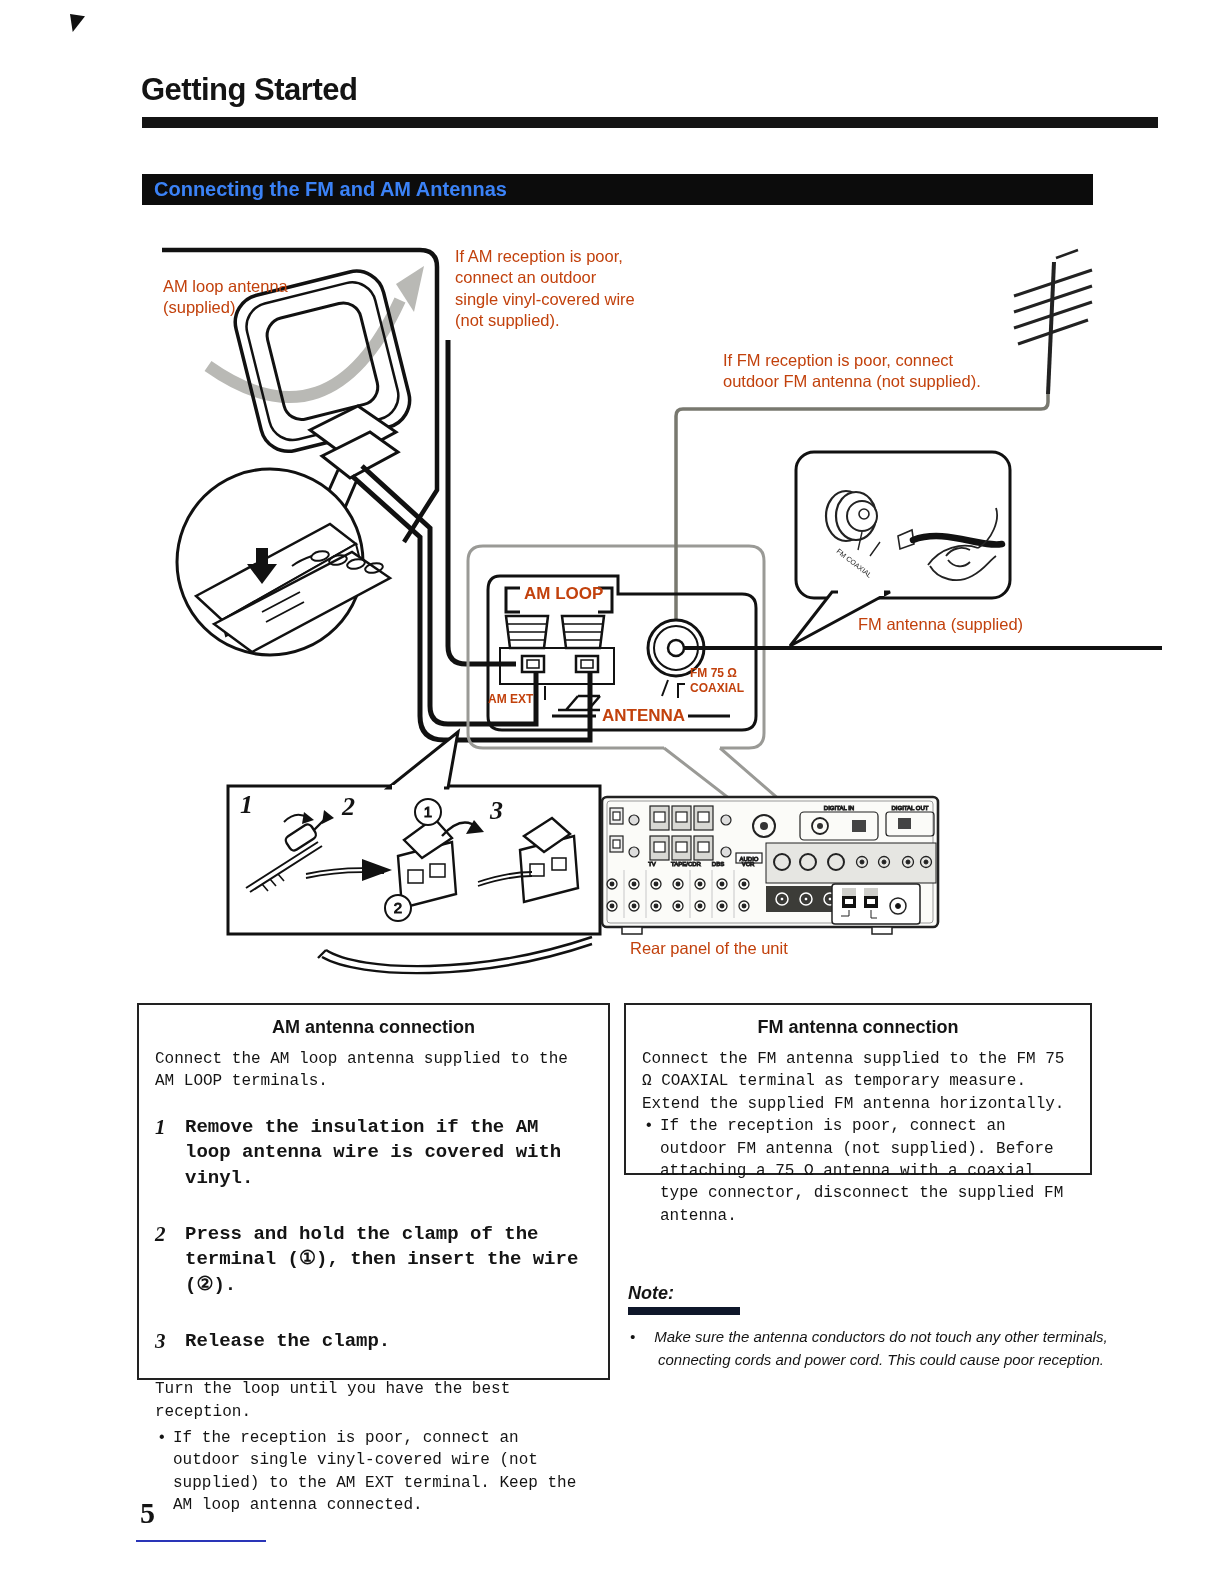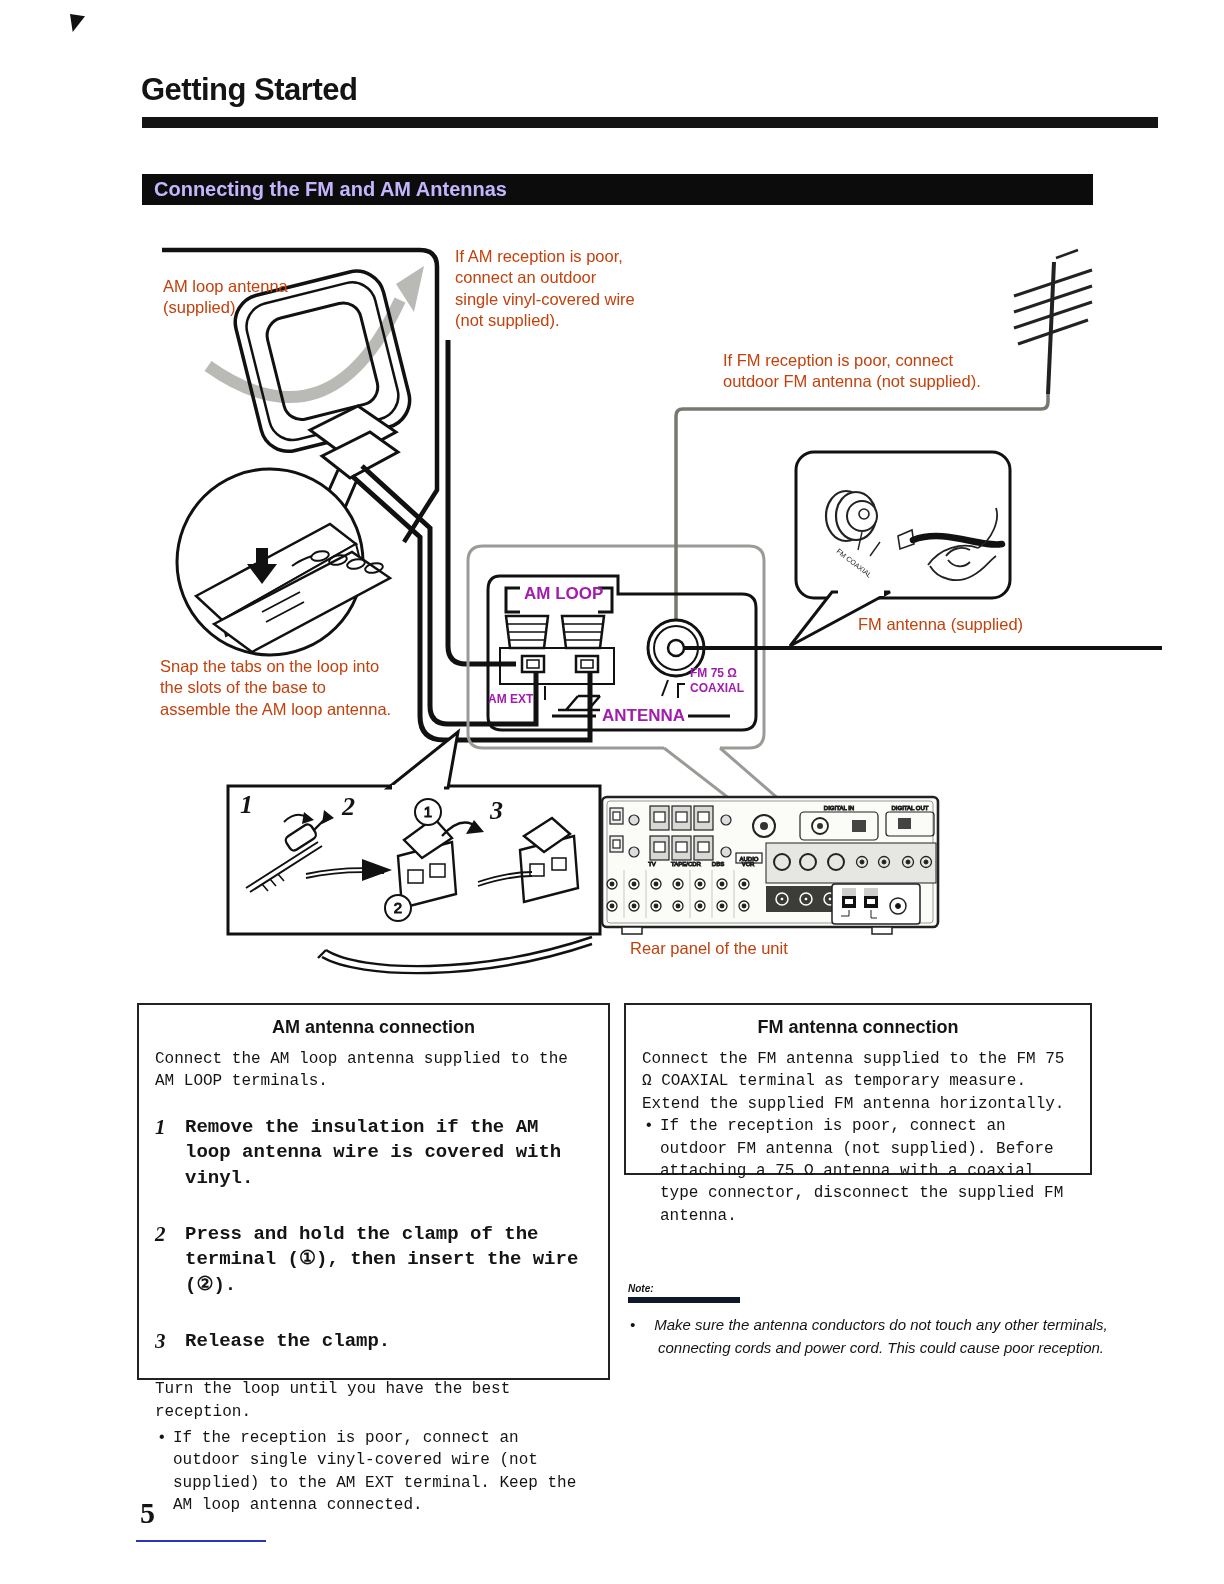--- a/index.html
+++ b/index.html
@@ -3,36 +3,36 @@
 <meta charset="utf-8">
 <style>
   html,body{margin:0;padding:0;background:#e8e8e8;}
   .page{position:relative;width:1224px;height:1584px;background:#ffffff;overflow:hidden;
         font-family:"Liberation Sans",sans-serif;color:#141414;padding-left:16px;}
   .abs{position:absolute;}
   .corner-mark{left:70px;top:14px;width:15px;height:18px;background:#111;
                clip-path:polygon(0 0,100% 12%,18% 100%);}
   .page-title{left:141px;top:72px;font-size:31px;font-weight:bold;letter-spacing:-.5px;}
   .title-rule{left:142px;top:117px;width:1016px;height:11px;background:#141414;}
-  .banner{left:142px;top:174px;width:951px;height:31px;background:#0c0c0c;color:#c4b5fd;
+  .banner{left:142px;top:174px;width:951px;height:31px;background:#0c0c0c;color:#3b82f6;
           font-size:20px;font-weight:bold;line-height:31px;padding-left:12px;box-sizing:border-box;}
   .dlabel{font-size:16.5px;line-height:1.3;white-space:pre-line;color:#c2410c;}
-  .blabel{font-weight:bold;white-space:pre-line;color:#a21caf;}
+  .blabel{font-weight:bold;white-space:pre-line;color:#c2410c;}
   .stepnum{font-family:"Liberation Serif",serif;font-style:italic;font-weight:bold;font-size:26px;}
   .txtbox{border:2px solid #222;box-sizing:border-box;padding:12px 16px;background:#fff;}
   .boxtitle{font-size:18px;font-weight:bold;margin-bottom:10px;text-align:center;}
   .serif{font-family:Liberation Mono, monospace;font-size:16px;line-height:1.4;}
   .stepline{display:flex;gap:12px;margin-top:22px;}
   .stepline .n{font-family:"Liberation Serif",serif;font-style:italic;font-weight:bold;
                font-size:21px;flex:0 0 18px;}
   .stepline .t{font-family:Liberation Mono, monospace;font-weight:bold;
                font-size:19px;line-height:1.35;}
   .bullet{position:relative;padding-left:18px;}
   .bullet::before{content:"•";position:absolute;left:2px;top:0;}
-  .note-label{font-size:10px;font-weight:bold;font-style:italic;border-bottom:6px solid #0f172a;
+  .note-label{font-size:18px;font-weight:bold;font-style:italic;border-bottom:8px solid #0f172a;
               width:112px;padding-bottom:3px;}
   .note-text{font-size:15px;font-style:italic;line-height:1.55;margin-top:10px;width:470px;text-align:center;}
   .pagenum{font-family:"Liberation Serif",serif;font-weight:bold;font-size:30px;}
   .blue-rule{background:#2a35b8;height:2px;}
   svg{position:absolute;overflow:visible;}
   svg *{vector-effect:none;}
   text.svglab{font-family:"Liberation Sans",sans-serif;fill:#222;}
 </style>
 </head>
 <body>
@@ -313,23 +313,20 @@
   </svg>
 
   <div class="abs dlabel" style="left:163px;top:276px">AM loop antenna
 (supplied)</div>
   <div class="abs dlabel" style="left:455px;top:246px">If AM reception is poor,
 connect an outdoor
 single vinyl-covered wire
 (not supplied).</div>
   <div class="abs dlabel" style="left:723px;top:350px">If FM reception is poor, connect
 outdoor FM antenna (not supplied).</div>
-  <div class="abs dlabel" style="left:160px;top:656px">Snap the tabs on the loop into
-the slots of the base to
-assemble the AM loop antenna.</div>
   <div class="abs blabel" style="left:524px;top:584px;font-size:17px">AM LOOP</div>
   <div class="abs blabel" style="left:488px;top:692px;font-size:12px">AM EXT</div>
   <div class="abs blabel" style="left:602px;top:706px;font-size:17px">ANTENNA</div>
   <div class="abs blabel" style="left:690px;top:666px;font-size:12px;line-height:1.25">FM 75 Ω
 COAXIAL</div>
   <div class="abs dlabel" style="left:858px;top:614px">FM antenna (supplied)</div>
   <div class="abs dlabel" style="left:630px;top:938px">Rear panel of the unit</div>
   <div class="abs stepnum" style="left:240px;top:790px">1</div>
   <div class="abs stepnum" style="left:342px;top:792px">2</div>
   <div class="abs stepnum" style="left:490px;top:796px">3</div>

